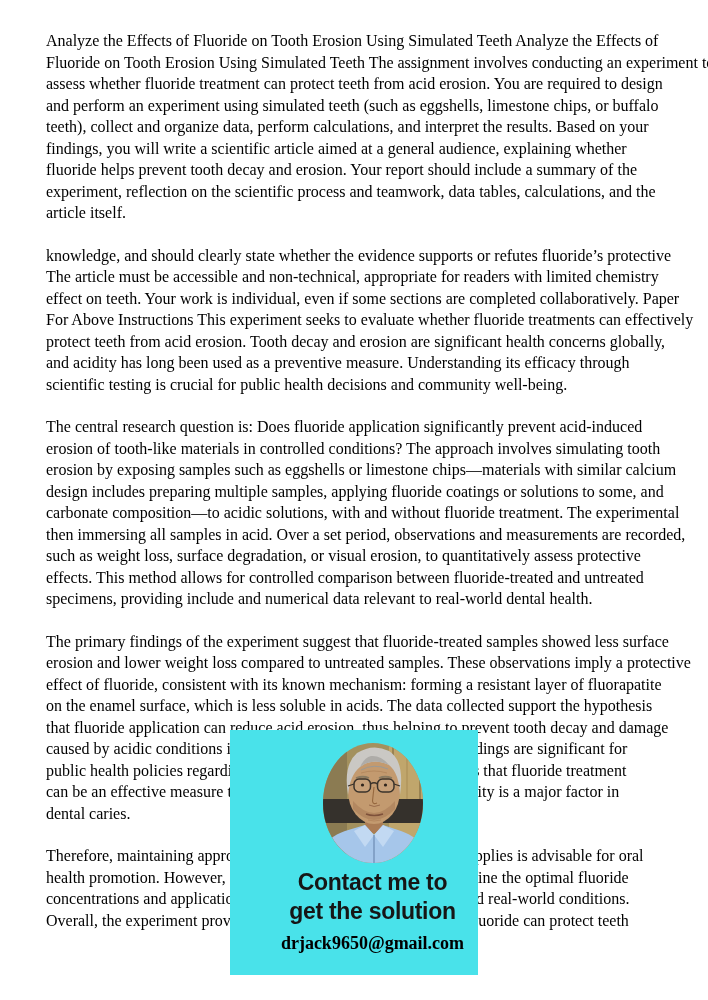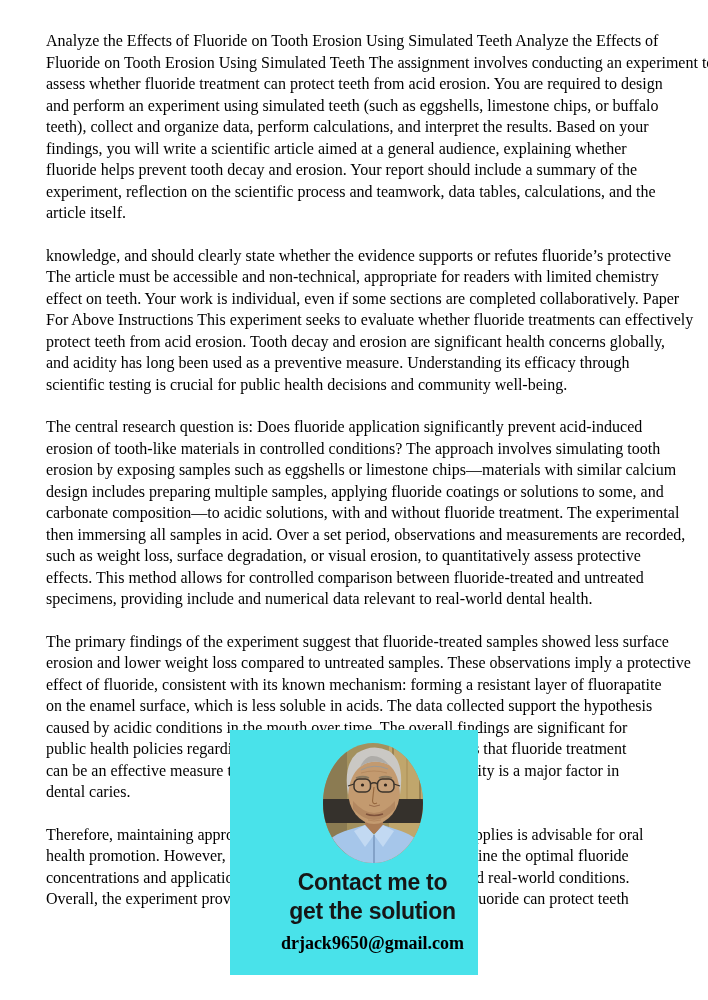--- a/index.html
+++ b/index.html
@@ -92,20 +92,21 @@
         <div class="line">then immersing all samples in acid. Over a set period, observations and measurements are recorded,</div>
         <div class="line">such as weight loss, surface degradation, or visual erosion, to quantitatively assess protective</div>
         <div class="line">effects. This method allows for controlled comparison between fluoride-treated and untreated</div>
         <div class="line">specimens, providing include and numerical data relevant to real-world dental health.</div>
       </div>
       <div class="paragraph">
         <div class="line">The primary findings of the experiment suggest that fluoride-treated samples showed less surface</div>
         <div class="line">erosion and lower weight loss compared to untreated samples. These observations imply a protective</div>
         <div class="line">effect of fluoride, consistent with its known mechanism: forming a resistant layer of fluorapatite</div>
         <div class="line">on the enamel surface, which is less soluble in acids. The data collected support the hypothesis</div>
+        <div class="line">that fluoride application can reduce acid erosion, thus helping to prevent tooth decay and damage</div>
         <div class="line">caused by acidic conditions in the mouth over time. The overall findings are significant for</div>
         <div class="line">public health policies regarding fluoridation. The evidence suggests that fluoride treatment</div>
         <div class="line">can be an effective measure to slow enamel erosion, given that acidity is a major factor in</div>
         <div class="line">dental caries.</div>
       </div>
       <div class="paragraph">
         <div class="line">Therefore, maintaining appropriate fluoride levels in dental care supplies is advisable for oral</div>
         <div class="line">health promotion. However, further research is recommended to refine the optimal fluoride</div>
         <div class="line">concentrations and application techniques, and to test them in varied real-world conditions.</div>
         <div class="line">Overall, the experiment provides encouraging early evidence that fluoride can protect teeth</div>

